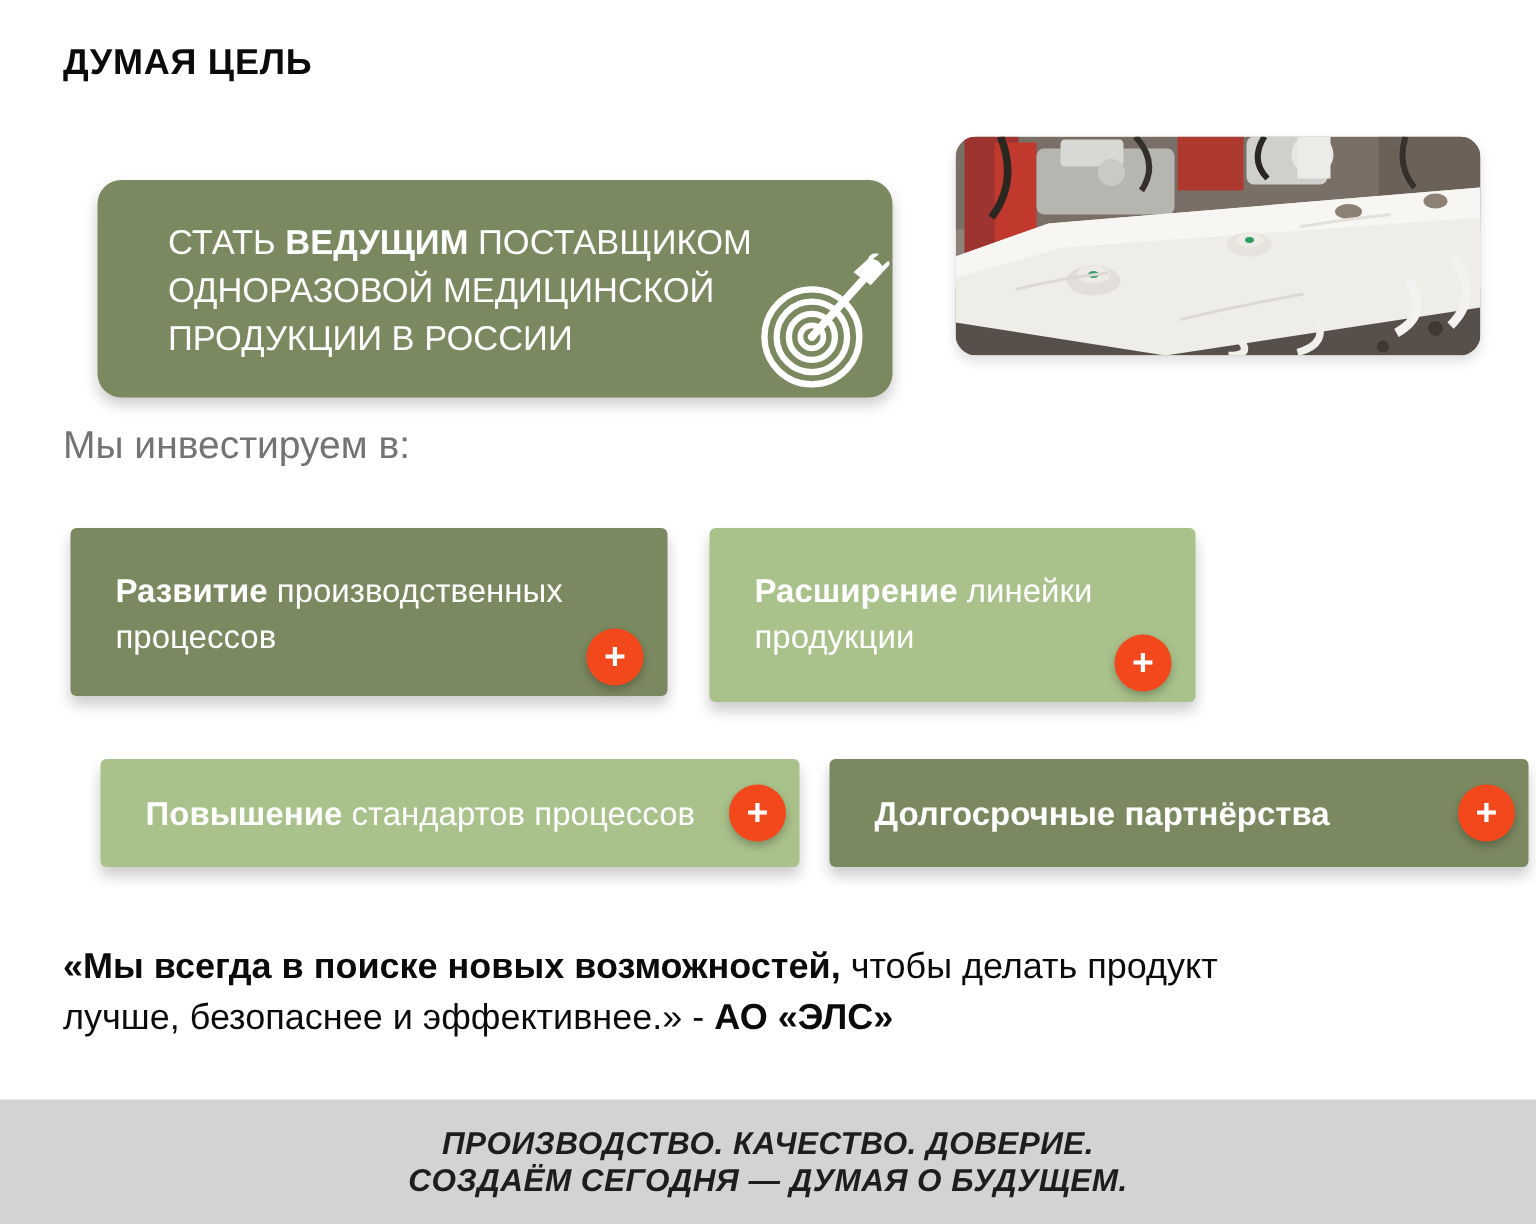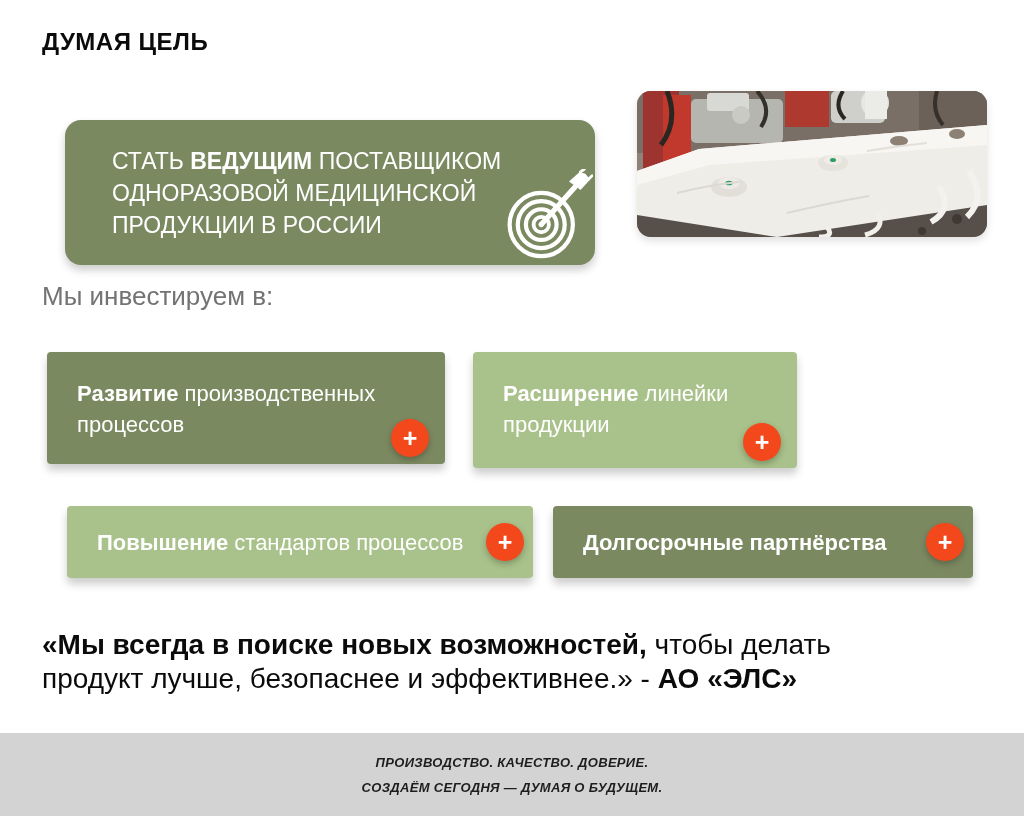--- a/index.html
+++ b/index.html
@@ -41,44 +41,44 @@
     position:absolute;border-radius:4px;color:#fff;
     box-shadow:0 6px 9px rgba(0,0,0,.20);
   }
   .card .card-text{font-size:22px;line-height:31px;}
   .card .card-text b{font-weight:700;}
   .card-dark{background:var(--dark-green);}
   .card-light{background:var(--light-green);}
   .card-1{left:47px;top:352px;width:398px;height:112px;}
   .card-2{left:473px;top:352px;width:324px;height:116px;}
   .card-3{left:67px;top:506px;width:466px;height:72px;display:flex;align-items:center;}
-  .card-4{left:553px;top:506px;width:420px;height:72px;display:flex;align-items:center;}
+  .card-4{left:553px;top:506px;width:466px;height:72px;display:flex;align-items:center;}
   .card-1 .card-text,.card-2 .card-text{display:block;padding:26px 0 0 30px;width:300px;}
   .card-3 .card-text,.card-4 .card-text{padding-left:30px;}
   .plus-btn{
     position:absolute;width:38px;height:38px;border-radius:50%;
     background:var(--accent-orange);border:none;cursor:pointer;
     color:#fff;font-size:25px;font-weight:700;line-height:36px;text-align:center;
     box-shadow:0 3px 6px rgba(0,0,0,.25);padding:0;
     font-family:"Liberation Sans",sans-serif;
   }
   .card-1 .plus-btn,.card-2 .plus-btn{right:16px;bottom:7px;}
   .card-3 .plus-btn,.card-4 .plus-btn{right:9px;top:17px;}
   
   .quote{
     position:absolute;left:42px;top:628px;width:790px;
-    font-size:28px;line-height:34px;font-weight:400;color:#0b0b0b;
+    font-size:24px;line-height:34px;font-weight:400;color:#0b0b0b;
   }
   .quote b{font-weight:800;}
   
   .footer{
     position:absolute;left:0;top:733px;width:1024px;height:83px;
     background:var(--footer-gray);
     display:flex;flex-direction:column;justify-content:center;align-items:center;
-    font-size:13px;font-weight:700;font-style:italic;line-height:25px;color:#1d1d1d;
+    font-size:21px;font-weight:700;font-style:italic;line-height:25px;color:#1d1d1d;
     letter-spacing:.3px;
   }
 </style>
 </head>
 <body>
 
 <div class="slide" style="--dark-green: #7b8960; --light-green: #a9c18a; --accent-orange: #f2481c; --footer-gray: #d3d3d3;">
 
   <div class="page-title">ДУМАЯ ЦЕЛЬ</div>
 

